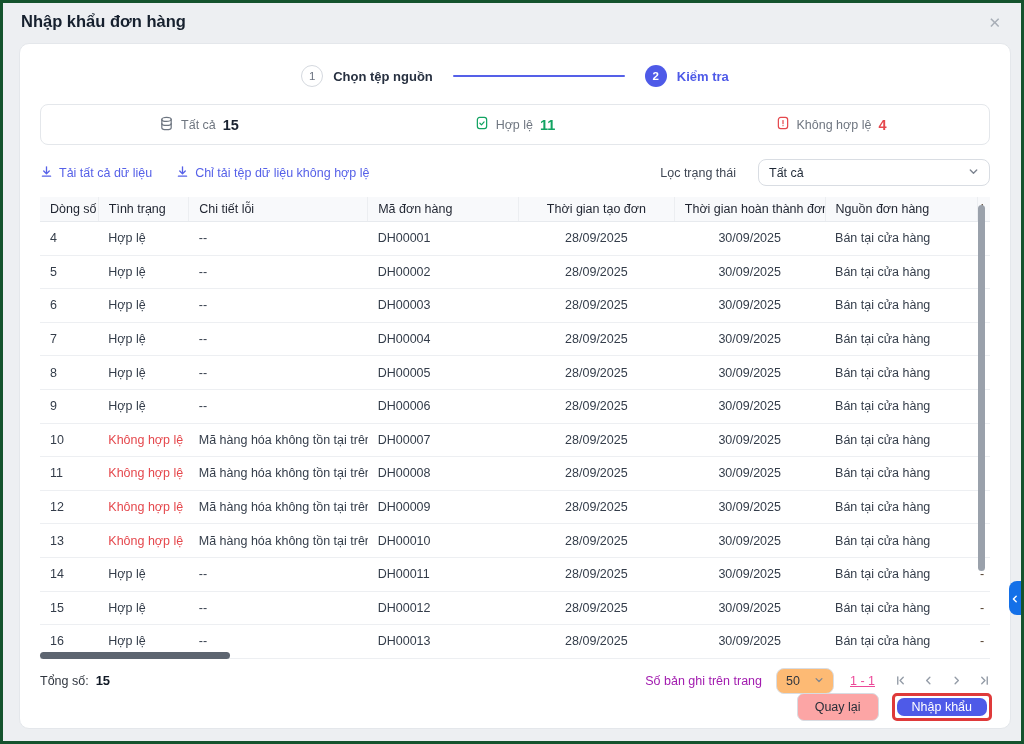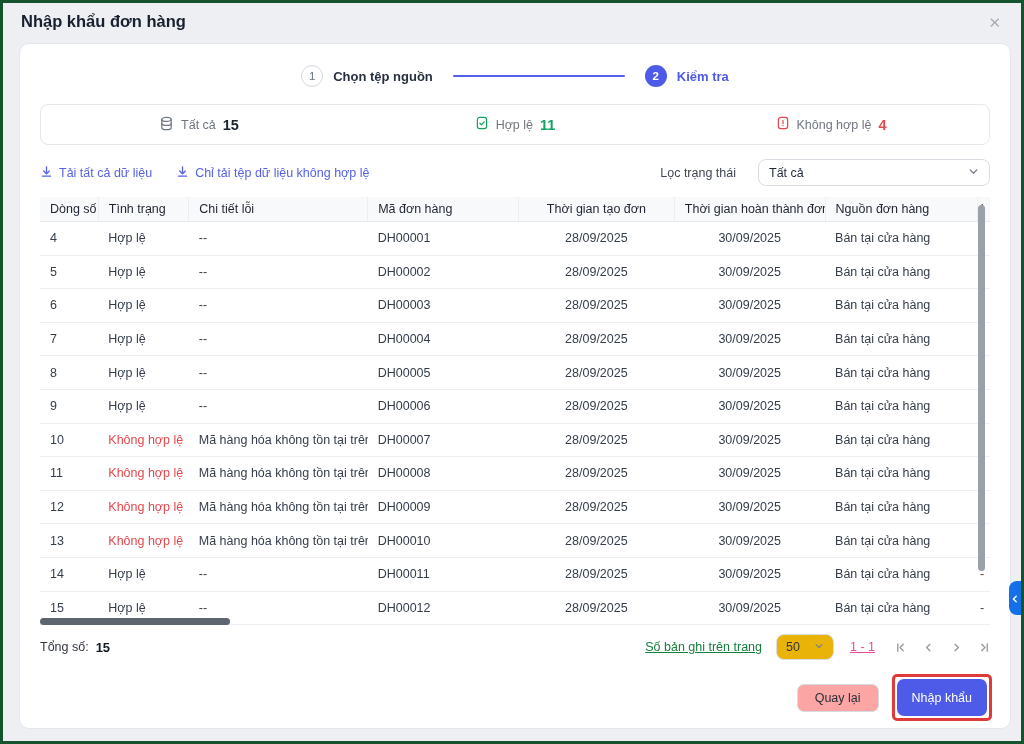--- a/index.html
+++ b/index.html
@@ -53,33 +53,33 @@
   td.status-invalid { color:#e5484d; }
   th.clip, td.clip { padding:5px 0 5px 2px; color:#53402f; }
   .vscroll { position:absolute; top:8px; right:5px; width:7px; height:366px; background:#9aa1ab; border-radius:4px; }
   .hscroll { position:absolute; left:0; bottom:0; width:190px; height:7px; background:#5d6570; border-radius:4px; }
 
   
   .table-footer { margin:9px 20px 0; display:flex; justify-content:space-between; align-items:center; font-size:12.5px; color:#30363f; }
   .total { display:flex; gap:7px; align-items:center; }
   .total b { font-size:13px; color:#121a26; }
   .pagination { display:flex; align-items:center; gap:14px; }
-  .per-page-label { color:#15803d;text-decoration:underline; }
+  .per-page-label { color:#a21caf; }
   .select-small { width:58px; height:26px; border:1px solid #d9dde3; border-radius:8px; display:flex; align-items:center;
-                  justify-content:space-between; padding:0 9px; font-size:12.5px; cursor:pointer; background:#eab308; }
+                  justify-content:space-between; padding:0 9px; font-size:12.5px; cursor:pointer; background:#fdba74; }
   .range { color:#ec4899; margin:0 2px;text-decoration:underline; }
   .pager { display:flex; align-items:center; gap:17px; margin-left:4px; }
   .pager span { display:flex; align-items:center; cursor:pointer; }
 
   
   .footer-actions { position:absolute; right:18px; bottom:7px; display:flex; align-items:center; gap:13px; }
   .btn-back { height:28px; padding:0 17px; border:1px solid #d8dce2; border-radius:7px; background:#fca5a5;
               font-size:12.5px; color:#272e38; display:flex; align-items:center; cursor:pointer; }
   .annotation-box { border:3px solid #df3a3a; border-radius:5px; padding:2px; }
-  .btn-import { height:37px; padding:0 15px; background:#4e5ae8; color:#fff; border-radius:7px;
+  .btn-import { height:18px; padding:0 15px; background:#4e5ae8; color:#fff; border-radius:7px;
                 font-size:12.5px; display:flex; align-items:center; cursor:pointer; border:none; }
 
   .side-tab { position:absolute; right:0; top:578px; width:12px; height:34px; background:#1470e8;
               border-radius:8px 0 0 8px; display:flex; align-items:center; justify-content:center; cursor:pointer; }
 </style>
 </head>
 <body>
 
 <div class="window">
 
@@ -305,20 +305,30 @@
             <tr>
               <td>15</td>
               <td>Hợp lệ</td>
               <td>--</td>
               <td>DH00012</td>
               <td class="col-center">28/09/2025</td>
               <td class="col-center">30/09/2025</td>
               <td>Bán tại cửa hàng</td>
               <td class="clip">-</td>
             </tr>
+            <tr>
+              <td>16</td>
+              <td>Hợp lệ</td>
+              <td>--</td>
+              <td>DH00013</td>
+              <td class="col-center">28/09/2025</td>
+              <td class="col-center">30/09/2025</td>
+              <td>Bán tại cửa hàng</td>
+              <td class="clip">-</td>
+            </tr>
           </tbody>
       </table>
       <div class="vscroll"></div>
       <div class="hscroll"></div>
     </div>
 
     <div class="table-footer">
       <div class="total">
         <span>Tổng số:</span>
         <b>15</b>

